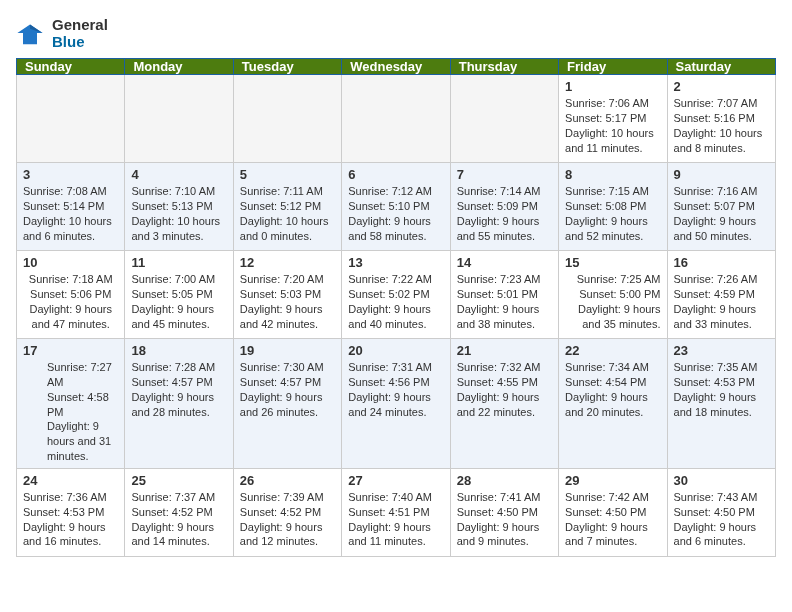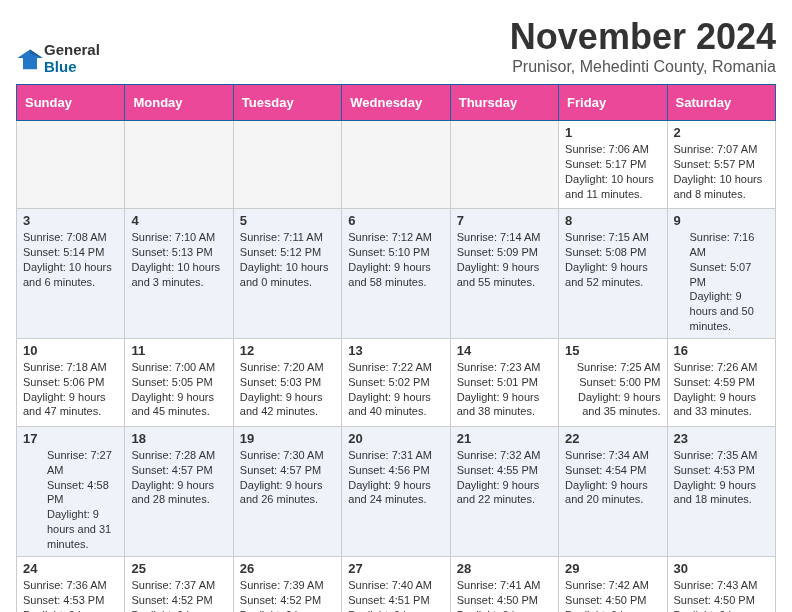--- a/index.html
+++ b/index.html
@@ -12,22 +12,21 @@
     }
     .header {
       display: flex;
       align-items: flex-start;
       justify-content: space-between;
       margin-bottom: 8px;
     }
     .logo {
       display: flex;
       align-items: center;
-      gap: 0;
-      margin-top: 25px;
+      gap: 8px;
     }
     .logo-bird {
       width: 28px;
       height: 28px;
     }
     .title-block {
       text-align: right;
     }
     .month-title {
       font-size: 36px;
@@ -37,24 +36,24 @@
     .location-title {
       font-size: 16px;
       color: #555;
     }
     .calendar {
       width: 100%;
       border-collapse: collapse;
       table-layout: fixed;
     }
     .calendar th {
-      background: #ec4899;
+      background: #4d7c0f;
       color: #fff;
       text-align: left;
-      padding: 10px 8px;
+      padding: 0 8px;
       font-size: 13px;
       border: 1px solid #1a5fa0;
     }
     .calendar td {
       border: 1px solid #ccc;
       vertical-align: top;
       padding: 4px 6px;
       font-size: 11px;
       color: #333;
       height: 88px;
@@ -89,24 +88,20 @@
   <div class="logo">
     <svg class="logo-bird" viewBox="0 0 40 40" xmlns="http://www.w3.org/2000/svg">
       <polygon points="20,8 38,20 30,20 30,36 10,36 10,20 2,20" fill="#2176c7"></polygon>
       <polygon points="20,8 38,20 20,14" fill="#1a5fa0"></polygon>
     </svg>
     <div>
       <div style="font-size:15px;font-weight:bold;color:#333;">General</div>
       <div style="font-size:15px;font-weight:bold;color:#0369a1;">Blue</div>
     </div>
   </div>
-  <div class="title-block">
-    <div class="month-title">November 2024</div>
-    <div class="location-title">Prunisor, Mehedinti County, Romania</div>
-  </div>
 </div>
 
 <table class="calendar">
   <thead>
     <tr>
     <th>Sunday</th>
         <th>Monday</th>
         <th>Tuesday</th>
         <th>Wednesday</th>
         <th>Thursday</th>
@@ -123,21 +118,21 @@
         <td class="empty"></td>
         <td>
           <span class="day-number">1</span>
           <div class="day-info" style="white-space: pre-line;">Sunrise: 7:06 AM
 Sunset: 5:17 PM
 Daylight: 10 hours and 11 minutes.</div>
         </td>
         <td>
           <span class="day-number">2</span>
           <div class="day-info" style="white-space: pre-line;">Sunrise: 7:07 AM
-Sunset: 5:57 PM
+Sunset: 5:16 PM
 Daylight: 10 hours and 8 minutes.</div>
         </td>
       </tr>
       <tr>
         <td>
           <span class="day-number">3</span>
           <div class="day-info" style="white-space: pre-line;">Sunrise: 7:08 AM
 Sunset: 5:14 PM
 Daylight: 10 hours and 6 minutes.</div>
         </td>
@@ -166,29 +161,29 @@
 Daylight: 9 hours and 55 minutes.</div>
         </td>
         <td>
           <span class="day-number">8</span>
           <div class="day-info" style="white-space: pre-line;">Sunrise: 7:15 AM
 Sunset: 5:08 PM
 Daylight: 9 hours and 52 minutes.</div>
         </td>
         <td>
           <span class="day-number">9</span>
-          <div class="day-info" style="white-space: pre-line; margin-left: 16px;">Sunrise: 7:16 AM
+          <div class="day-info" style="white-space: pre-line;">Sunrise: 7:16 AM
 Sunset: 5:07 PM
 Daylight: 9 hours and 50 minutes.</div>
         </td>
       </tr>
       <tr>
         <td>
           <span class="day-number">10</span>
-          <div class="day-info" style="white-space: pre-line;">Sunrise: 7:18 AM
+          <div class="day-info" style="white-space: pre-line; text-align: center;">Sunrise: 7:18 AM
 Sunset: 5:06 PM
 Daylight: 9 hours and 47 minutes.</div>
         </td>
         <td>
           <span class="day-number">11</span>
           <div class="day-info" style="white-space: pre-line;">Sunrise: 7:00 AM
 Sunset: 5:05 PM
 Daylight: 9 hours and 45 minutes.</div>
         </td>
         <td>

